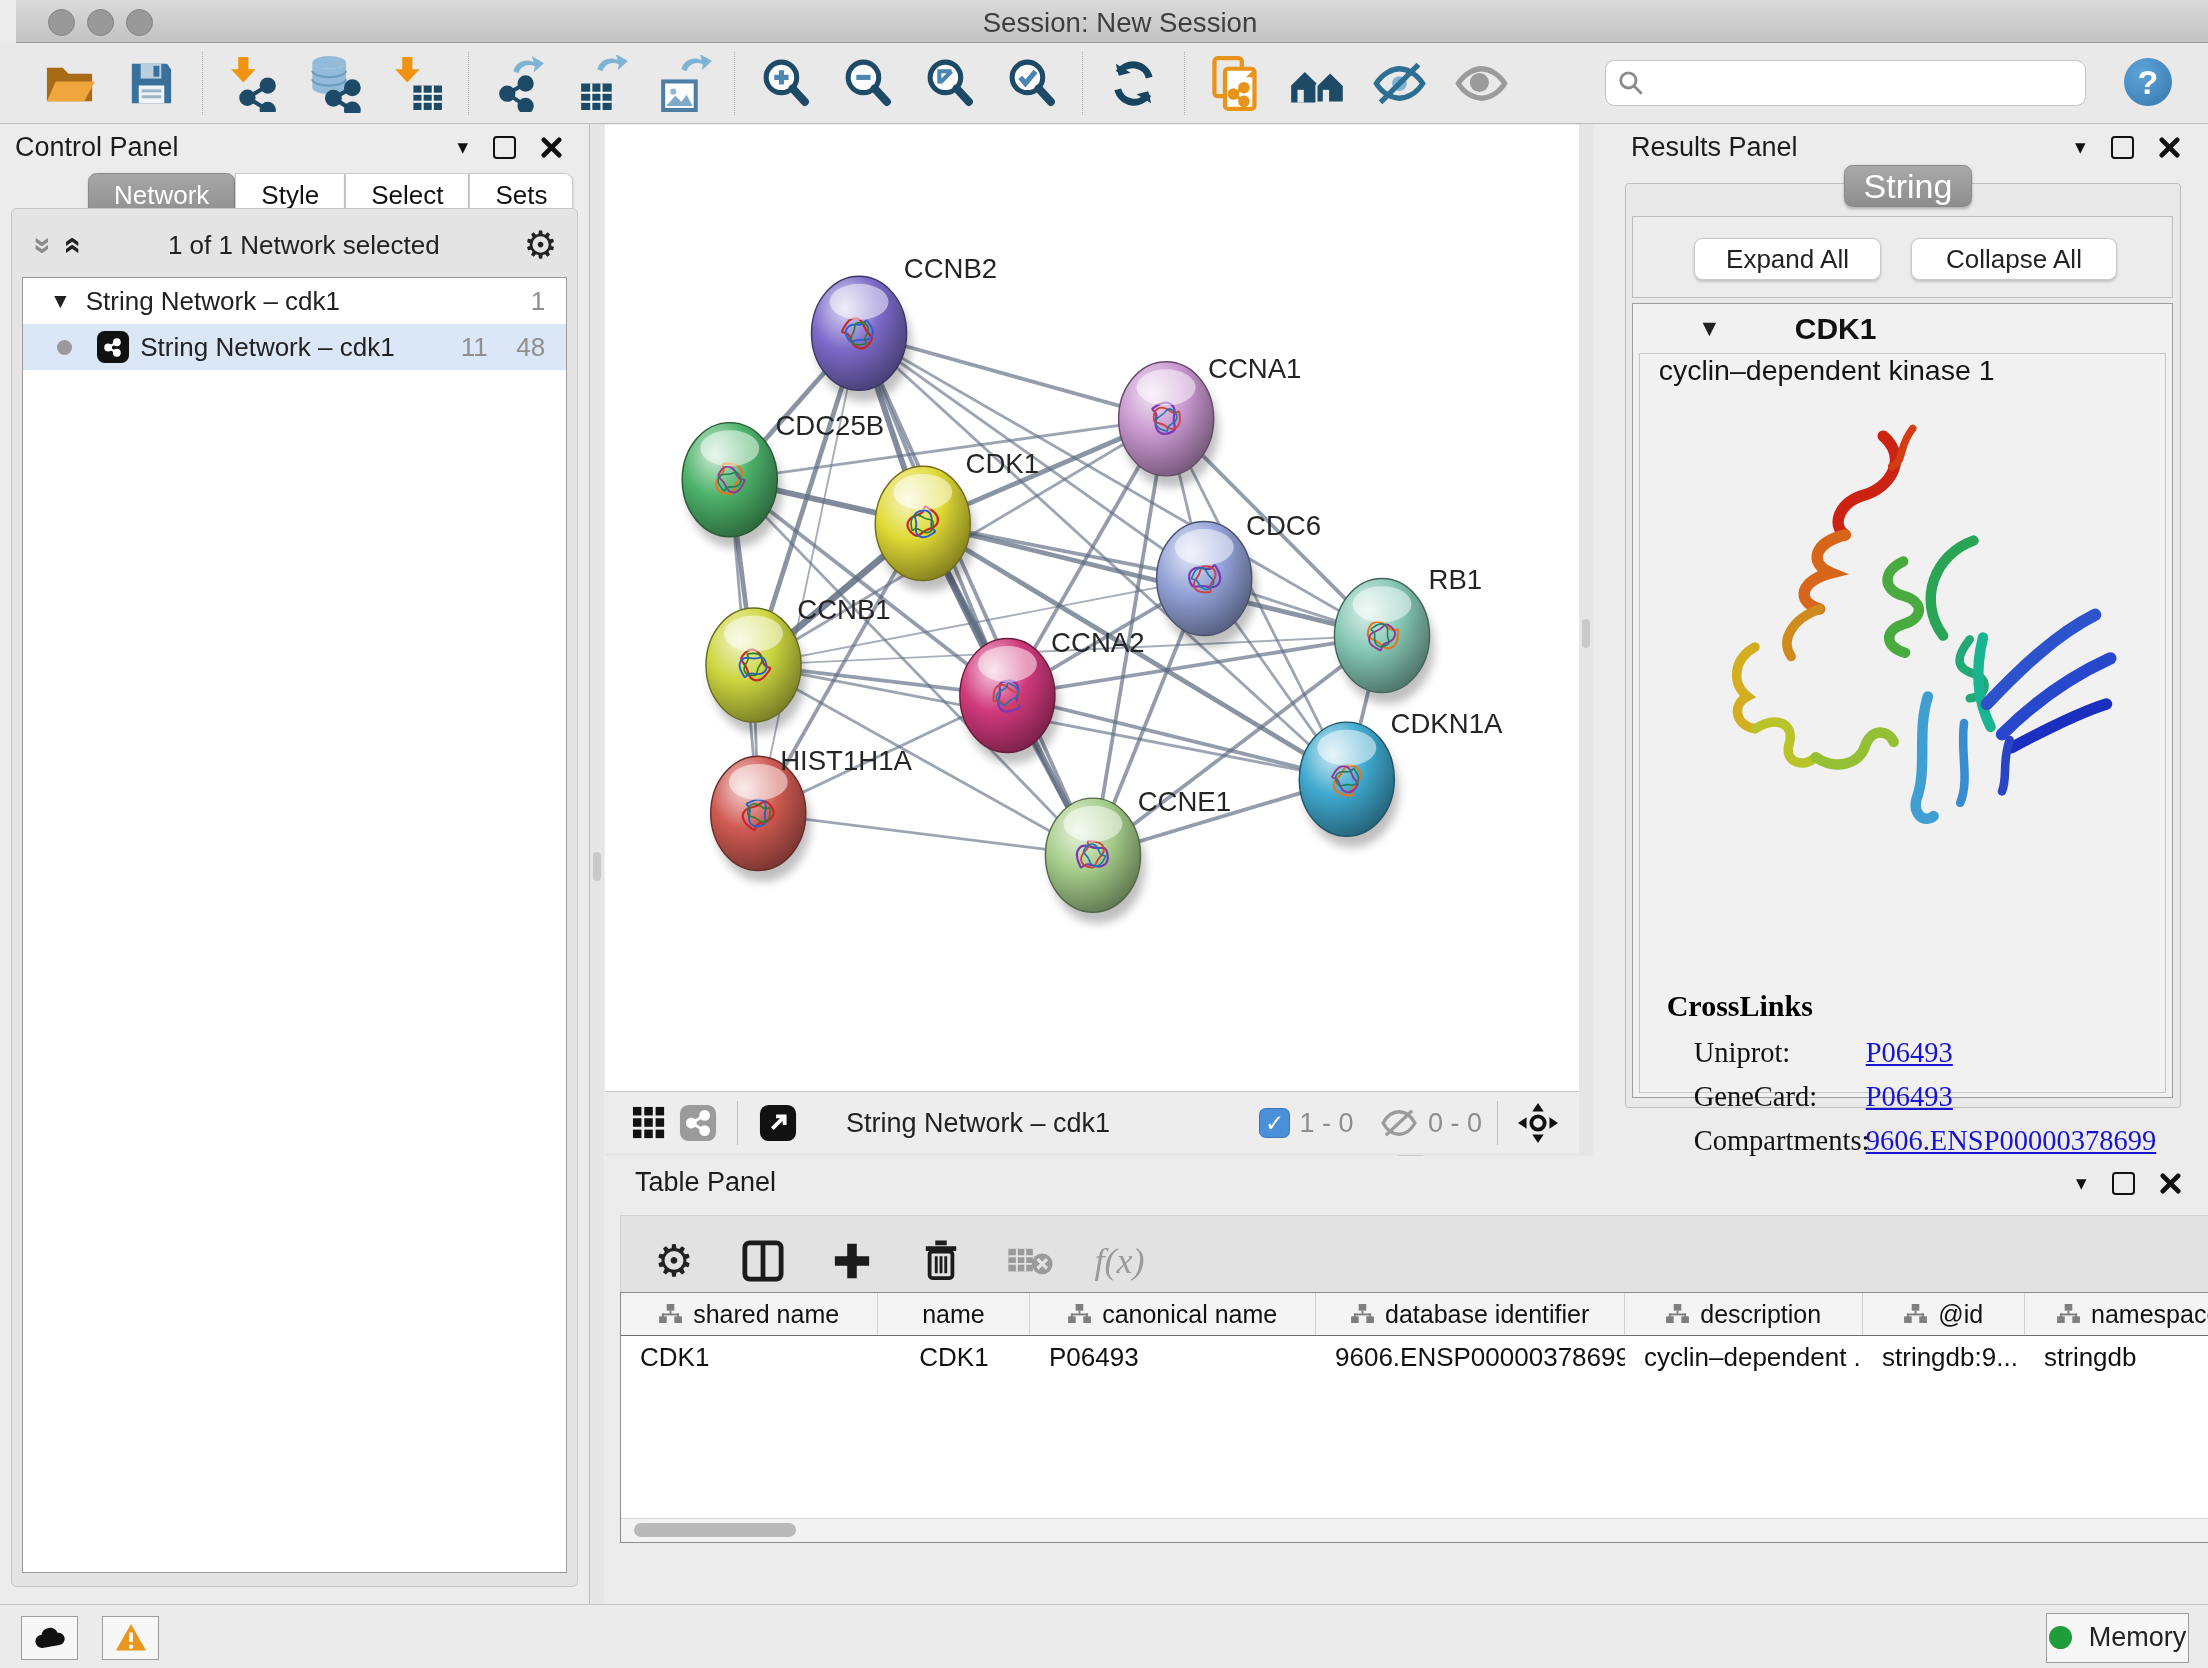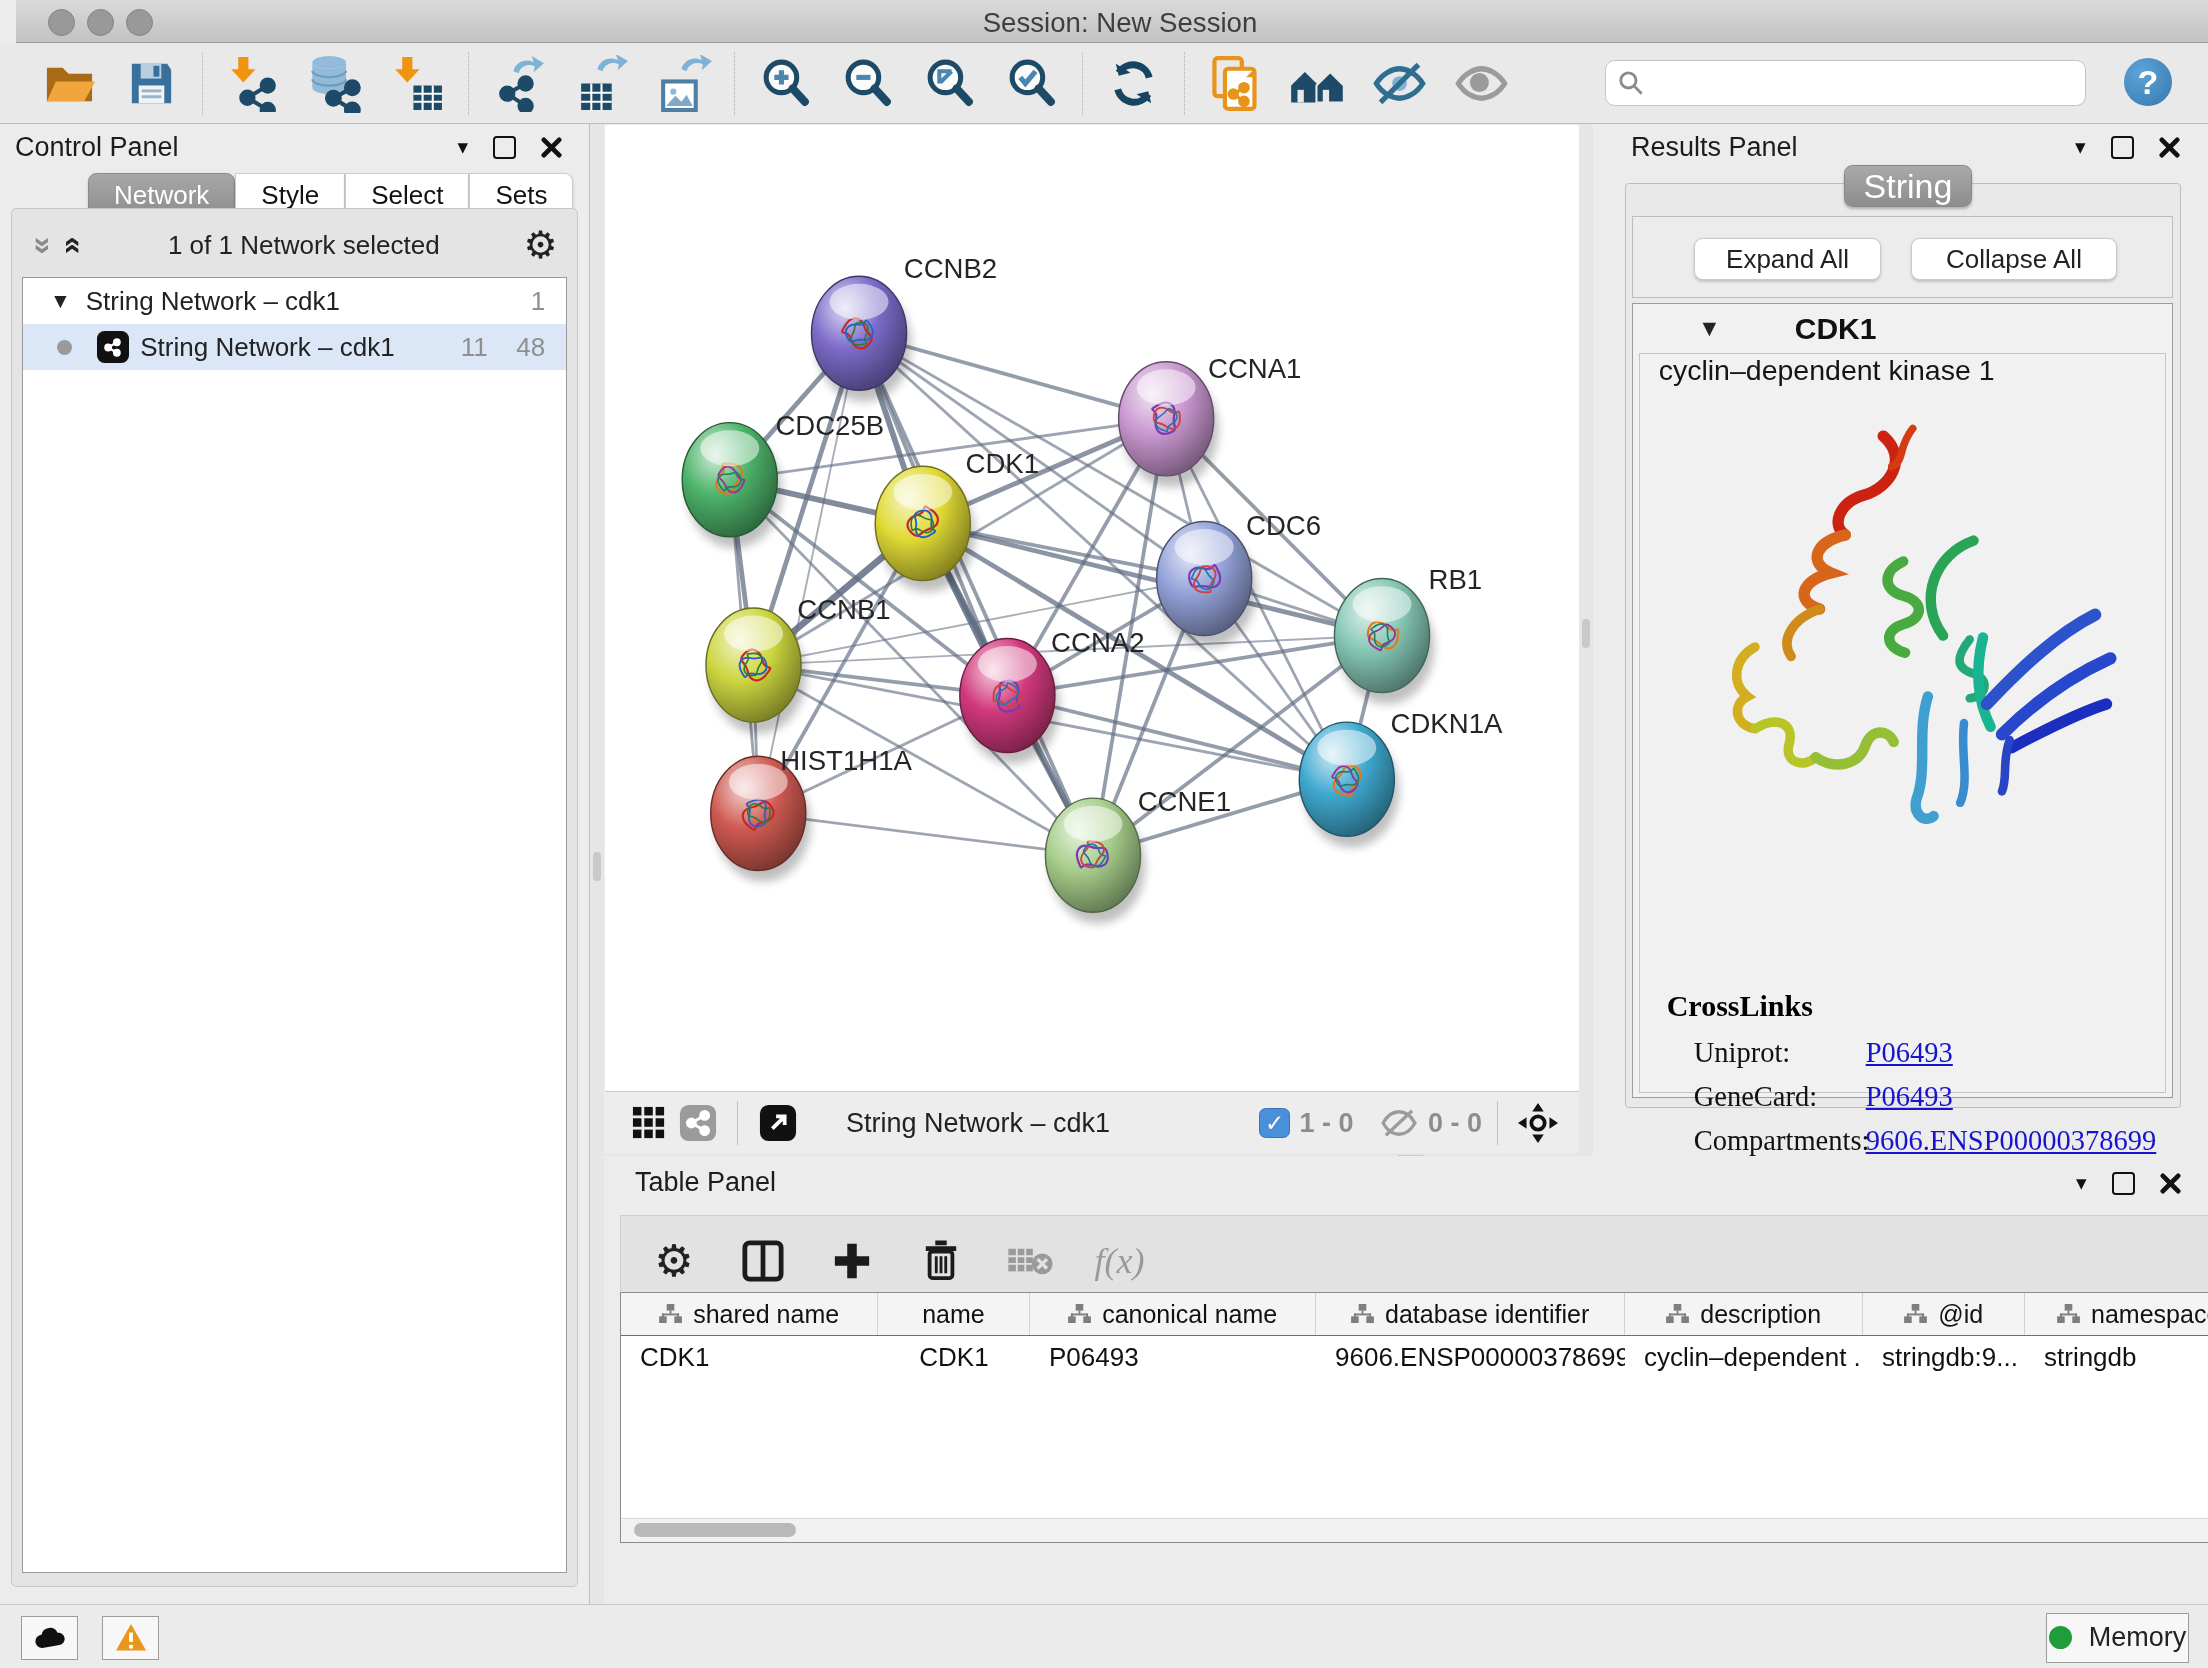--- a/index.html
+++ b/index.html
@@ -52,21 +52,21 @@
   .sharebadge{width:32px;height:32px;background:#111;border-radius:7.6px;display:flex;
     align-items:center;justify-content:center;margin-right:11.4px;}
   
   .net-canvas{position:absolute;left:605px;top:125px;width:974px;height:966px;background:#fff;}
   .splitter-v{position:absolute;width:14.3px;background:#e6e6e6;}
   .handle{position:absolute;background:#c9c9c9;border-radius:7.6px;}
   .net-bottombar{position:absolute;left:605px;top:1091px;width:974px;height:62px;background:#ededed;
     border-top:1px solid #c8c8c8;display:flex;align-items:center;}
   .nb-sep{border-left:1px solid #c2c2c2;height:44px;margin:0 15px;}
   .nb-title{font-size:27px;color:#222;}
-  .nb-count{font-size:27px;color:#8d8d8d;margin-left:9.5px;font-weight:bold;}
+  .nb-count{font-size:27px;color:#8d8d8d;margin-left:9.5px;}
   .checkbox{width:28.5px;height:28.5px;border-radius:6.7px;background:#4a90d9;border:1px solid #3a76b5;
     color:#fff;font-size:23px;display:flex;align-items:center;justify-content:center;}
   
   .results-panel{position:absolute;left:1594px;top:124px;width:614px;height:1037px;background:#ececec;}
   .rp-outerbox{position:absolute;left:31px;top:59px;width:554px;height:923px;background:#e9e9e9;
     border:1px solid #bdbdbd;border-radius:3.8px;}
   .rp-tab{position:absolute;left:250px;top:41px;width:126px;height:40px;z-index:3;
     background:linear-gradient(#a9a9a9,#8d8d8d);border:1px solid #898989;border-radius:8.6px;color:#fff;
     font-size:34px;display:flex;align-items:center;justify-content:center;box-shadow:0 1.9px 2.9px rgba(0,0,0,.25);}
   .rp-btnbox{position:absolute;left:38px;top:92px;width:539px;height:80px;border:1px solid #bdbdbd;background:#ececec;}

